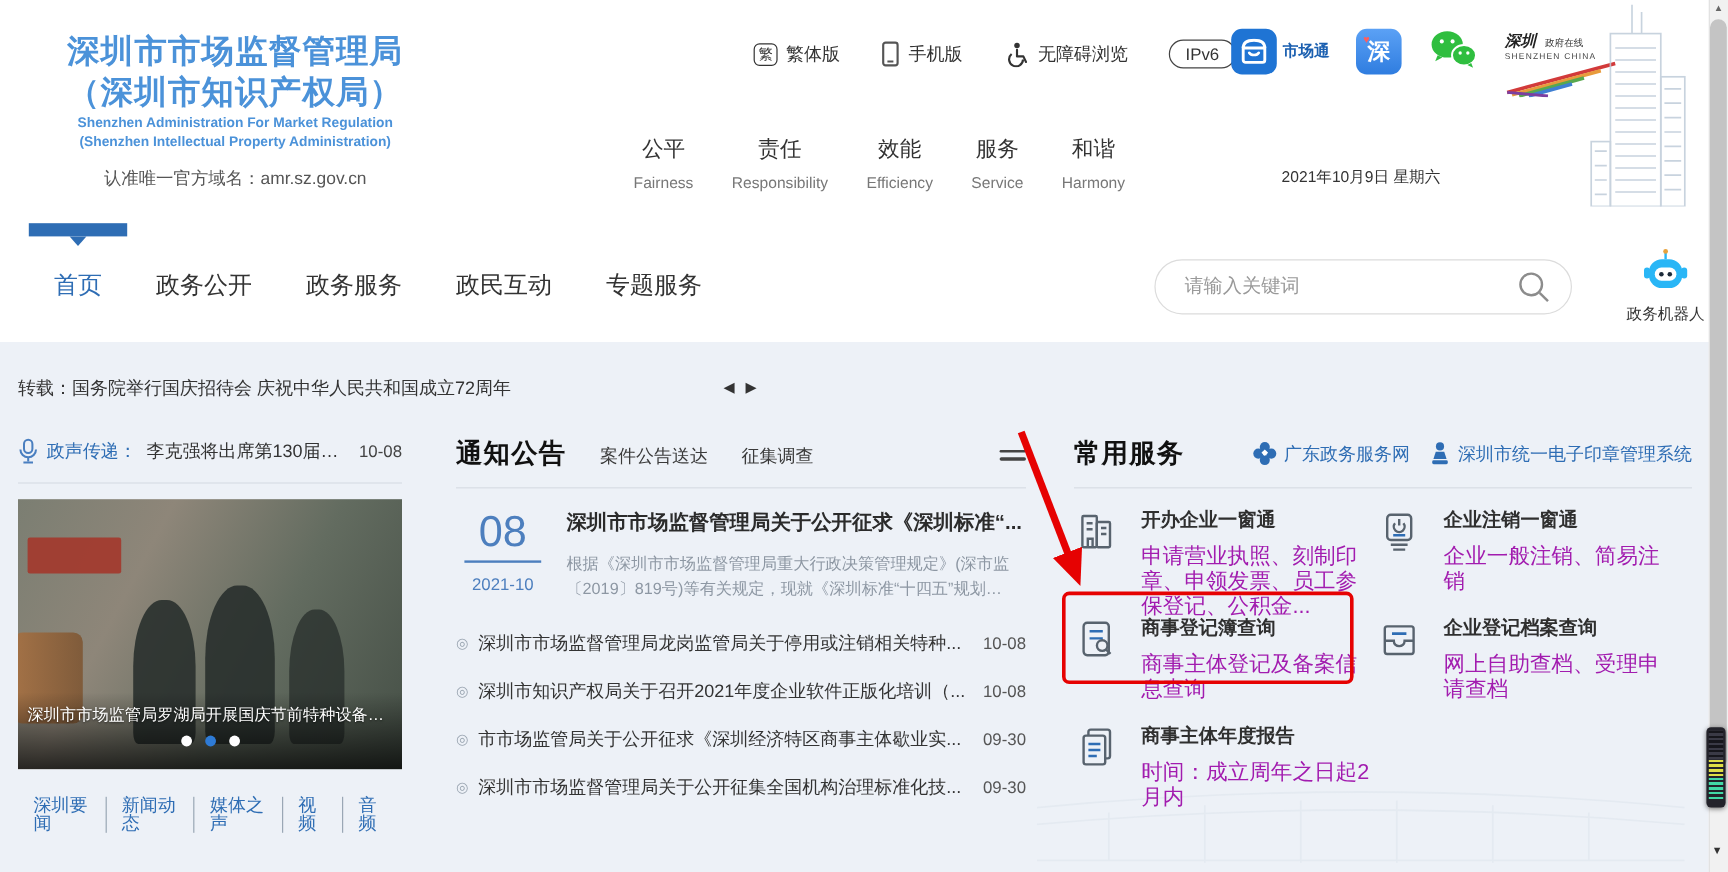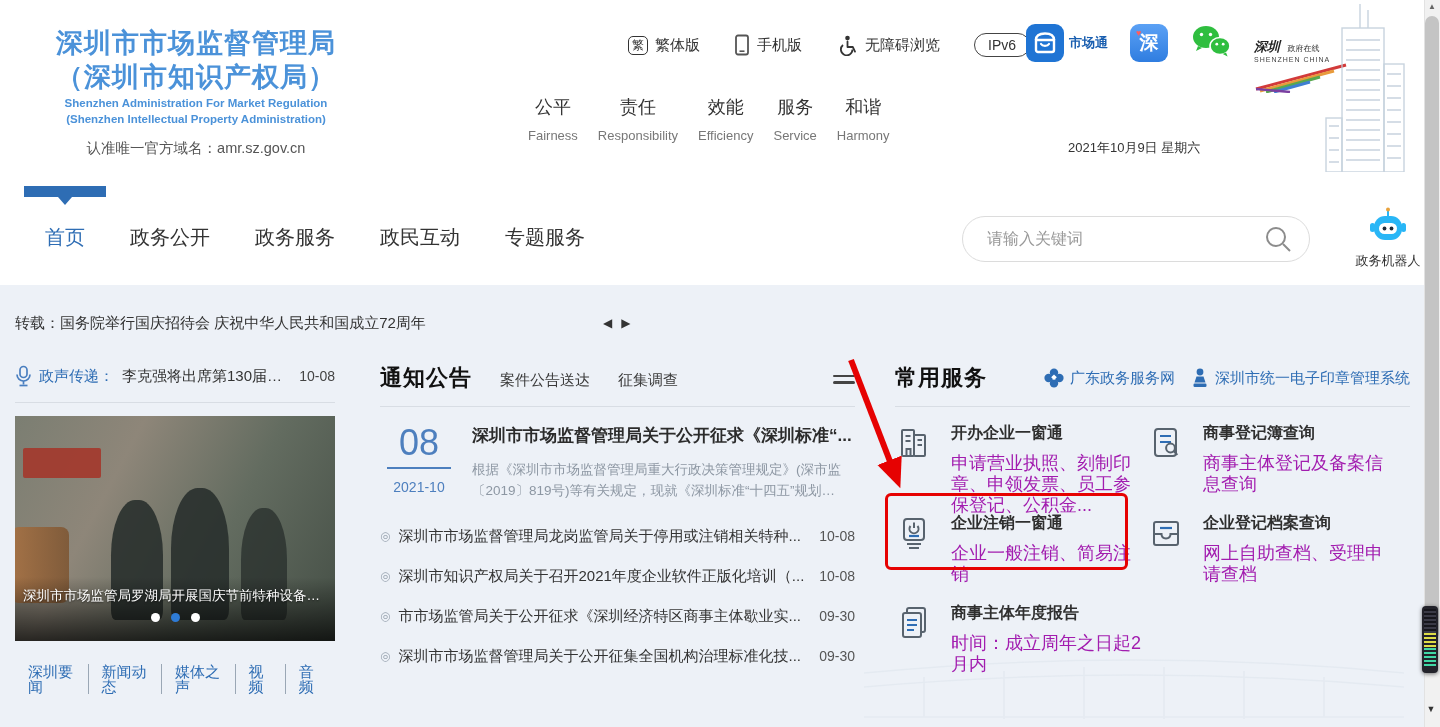--- a/index.html
+++ b/index.html
@@ -19,26 +19,26 @@
   .badge-fan{display:inline-block;border:1.5px solid #333;border-radius:5px;font-size:12px;padding:2px 3px;line-height:13px}
   .ipv6-pill{border:1px solid #444;border-radius:12px;padding:3px 13px;font-size:14px}
 
   .apps{position:absolute;left:1026px;top:24px;display:flex;align-items:flex-start;gap:22px}
   .app-market{display:flex;align-items:center;gap:5px}
   .sq-icon{width:38px;height:38px;border-radius:9px;display:flex;align-items:center;justify-content:center;color:#fff;font-weight:bold}
   .market-sq{background:#1f74d4;font-size:15px}
   .market-label{font-size:13px;font-weight:bold;color:#1a5fb0}
   .ishenzhen-sq{background:linear-gradient(180deg,#5ba1f5,#2f7de0);font-size:19px;position:relative}
   .ishenzhen-sq i{position:absolute;left:6px;top:4px;font-size:9px;color:#ff5d5d;font-style:normal}
-  .szlogo{line-height:1;margin-top:14px}
+  .szlogo{line-height:1;margin-top:2px}
   .szlogo-cn{font-size:13px;font-weight:bold;color:#222;font-style:italic}
   .szlogo-sub{font-size:8px;color:#333;margin-left:3px}
   .szlogo-en{font-size:7px;color:#444;letter-spacing:1px;margin-top:2px}
 
-  .values{position:absolute;left:528px;top:95px;display:flex;gap:20px}
+  .values{position:absolute;left:528px;top:112px;display:flex;gap:32px}
   .value{text-align:center}
   .value-cn{font-size:18px;color:#333;margin-bottom:9px}
   .value-en{font-size:13px;color:#777}
   .hdate{position:absolute;left:1068px;top:139px;font-size:13px;color:#333}
   .building{position:absolute;left:1302px;top:0;opacity:.85}
 
   
   .nav-ind{position:absolute;left:24px;top:186px;width:82px;height:11px;background:#2e6db4}
   .nav-ind:after{content:"";position:absolute;left:34px;top:11px;border:7px solid transparent;border-top:8px solid #2e6db4}
   .nav{position:absolute;left:45px;top:224px;display:flex;gap:45px;font-size:20px;color:#333}
@@ -424,45 +424,45 @@
           </div>
           <div>
             <div class="svc-title">开办企业一窗通</div>
             <div class="svc-desc">申请营业执照、刻制印章、申领发票、员工参保登记、公积金...</div>
           </div>
         </div>
 
         <div class="svc">
           <div class="svc-ic">
             <svg width="38" height="38" viewBox="0 0 38 38">
-              <rect x="8" y="5" width="21" height="27" rx="3" stroke="#58636e" stroke-width="2" fill="none"></rect>
-              <path d="M13 12h11M13 18h11" stroke="#2e6db4" stroke-width="2"></path>
-              <circle cx="23.5" cy="24" r="4.4" stroke="#58636e" stroke-width="2" fill="#edf1f7"></circle>
-              <path d="M26.8 27.3l3.6 3.6" stroke="#58636e" stroke-width="2"></path>
-            </svg>
-          </div>
-          <div>
-            <div class="svc-title">商事登记簿查询</div>
-            <div class="svc-desc">商事主体登记及备案信息查询</div>
-          </div>
-        </div>
-
-        <div class="svc">
-          <div class="svc-ic">
-            <svg width="38" height="38" viewBox="0 0 38 38">
               <rect x="9" y="5" width="20" height="21" rx="3" stroke="#58636e" stroke-width="2" fill="none"></rect>
               <path d="M15.5 12a4.5 4.5 0 1 0 7 0" stroke="#58636e" stroke-width="2" fill="none"></path>
               <line x1="19" y1="8.5" x2="19" y2="14" stroke="#58636e" stroke-width="2"></line>
               <path d="M14 22h10" stroke="#2e6db4" stroke-width="2.2"></path>
               <path d="M12 30h14M14 34h10" stroke="#58636e" stroke-width="2"></path>
             </svg>
           </div>
           <div>
             <div class="svc-title">企业注销一窗通</div>
             <div class="svc-desc">企业一般注销、简易注销</div>
+          </div>
+        </div>
+
+        <div class="svc">
+          <div class="svc-ic">
+            <svg width="38" height="38" viewBox="0 0 38 38">
+              <rect x="8" y="5" width="21" height="27" rx="3" stroke="#58636e" stroke-width="2" fill="none"></rect>
+              <path d="M13 12h11M13 18h11" stroke="#2e6db4" stroke-width="2"></path>
+              <circle cx="23.5" cy="24" r="4.4" stroke="#58636e" stroke-width="2" fill="#edf1f7"></circle>
+              <path d="M26.8 27.3l3.6 3.6" stroke="#58636e" stroke-width="2"></path>
+            </svg>
+          </div>
+          <div>
+            <div class="svc-title">商事登记簿查询</div>
+            <div class="svc-desc">商事主体登记及备案信息查询</div>
           </div>
         </div>
 
         <div class="svc">
           <div class="svc-ic">
             <svg width="38" height="38" viewBox="0 0 38 38">
               <rect x="7" y="8" width="24" height="23" rx="2" stroke="#58636e" stroke-width="2" fill="none"></rect>
               <path d="M7 20h7.5c0 3 2.2 4.4 4.5 4.4s4.5-1.4 4.5-4.4H31" stroke="#58636e" stroke-width="2" fill="none"></path>
               <path d="M13 14h12" stroke="#2e6db4" stroke-width="2.2"></path>
             </svg>

